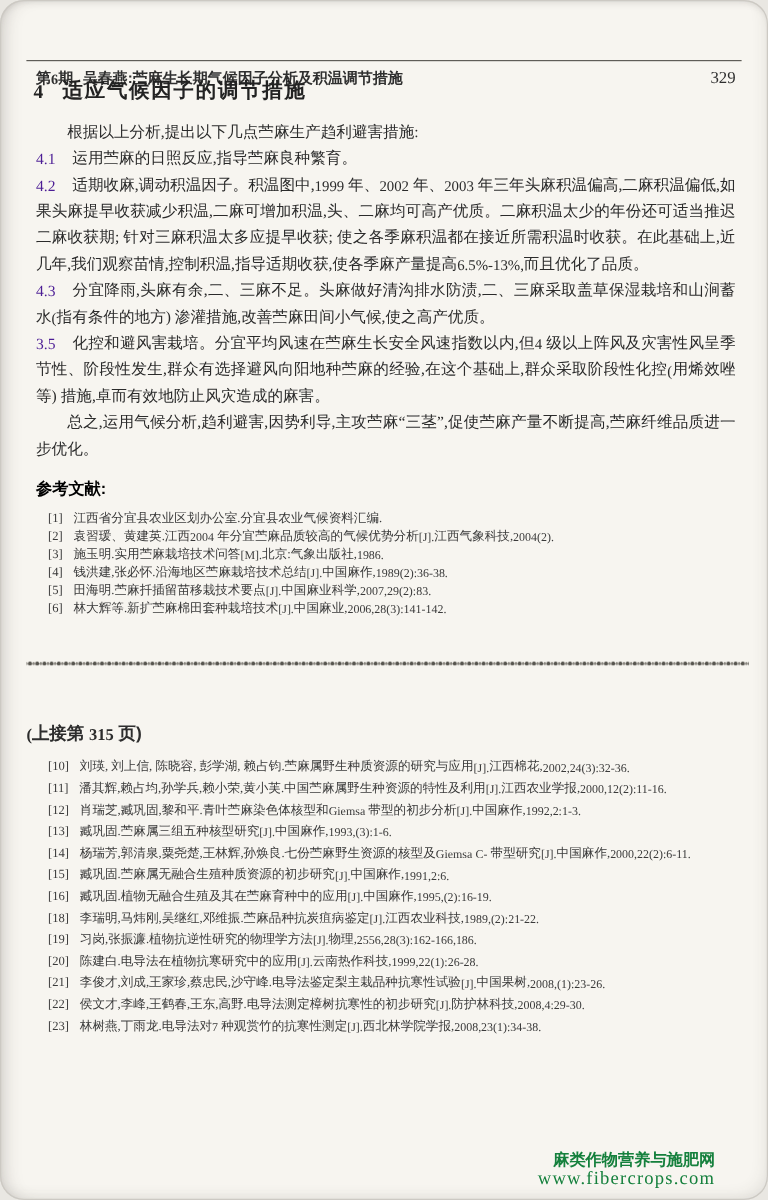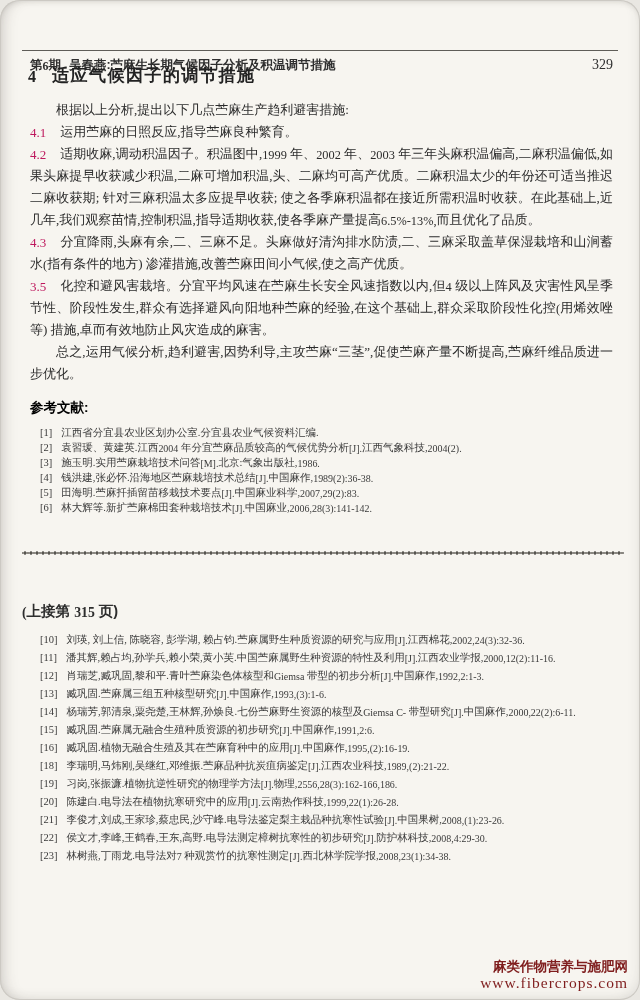--- a/index.html
+++ b/index.html
@@ -25,21 +25,21 @@
 
   .body { position:absolute; top:60px; left:30px; right:27px; }
   h2.sec {
     margin:4px 0 12px -2px; font-family:"Liberation Sans", sans-serif;
     font-size:17px; font-weight:bold; color:#222; letter-spacing:1.5px;
   }
   .sec-num { margin-right:16px; letter-spacing:0; }
 
   .para { margin:0; font-size:13px; line-height:22px; text-align:justify; }
   .para.indent { text-indent:2em; }
-  .p-label { margin-right:14px; position:relative; top:1px; color:#be185d; }
+  .p-label { margin-right:14px; position:relative; top:1px; color:#4c1d95; }
   .p-label:empty { display:none; margin:0; }
   .lat { font-family:"Liberation Serif", serif; font-size:0.95em; position:relative; top:1px; }
 
   .refs-heading { margin:14px 0 8px 0; font-family:"Liberation Sans", sans-serif; font-weight:bold; font-size:13.5px; color:#000000; }
   .refs { color:#3a3a3a; font-size:10.5px; }
   .ref { text-align:justify; }
   .ref-id { margin-right:9px; font-family:"Liberation Serif", serif; }
   .refs-top { margin-left:10px; line-height:15px; }
   .refs-top .ref { text-indent:0; }
   .refs-bottom { margin-left:-22px; line-height:18px; }
@@ -49,21 +49,21 @@
     margin:34px 0 0 -8px; height:7px; width:602px;
     background-image:
       radial-gradient(circle at 3px 4px, #57554f 1.4px, rgba(0,0,0,0) 1.9px),
       radial-gradient(circle at 3px 3px, #8a8780 1px, rgba(0,0,0,0) 1.5px);
     background-size:6px 7px, 6px 7px;
     background-position:0 0, 3px 1px;
   }
 
   .cont-note { margin:46px 0 10px -8px; font-family:"Liberation Sans", sans-serif; font-weight:bold; font-size:14.5px; color:#2d2d2d; }
 
-  .watermark { position:absolute; right:12px; bottom:8px; text-align:right; color:#7f1d1d; user-select:none; }
+  .watermark { position:absolute; right:44px; bottom:8px; text-align:right; color:#15803d; user-select:none; }
   .wm1 { font-family:"Liberation Sans", sans-serif; font-size:13.5px; font-weight:bold; }
   .wm2 { font-family:"Liberation Serif", serif; font-size:15.5px; letter-spacing:1px; margin-top:-2px; }
 </style>
 </head>
 <body>
 
 <div class="page">
 
   <div class="page-header">
     <span class="latinize">第<span class="lat">6</span>期</span>

